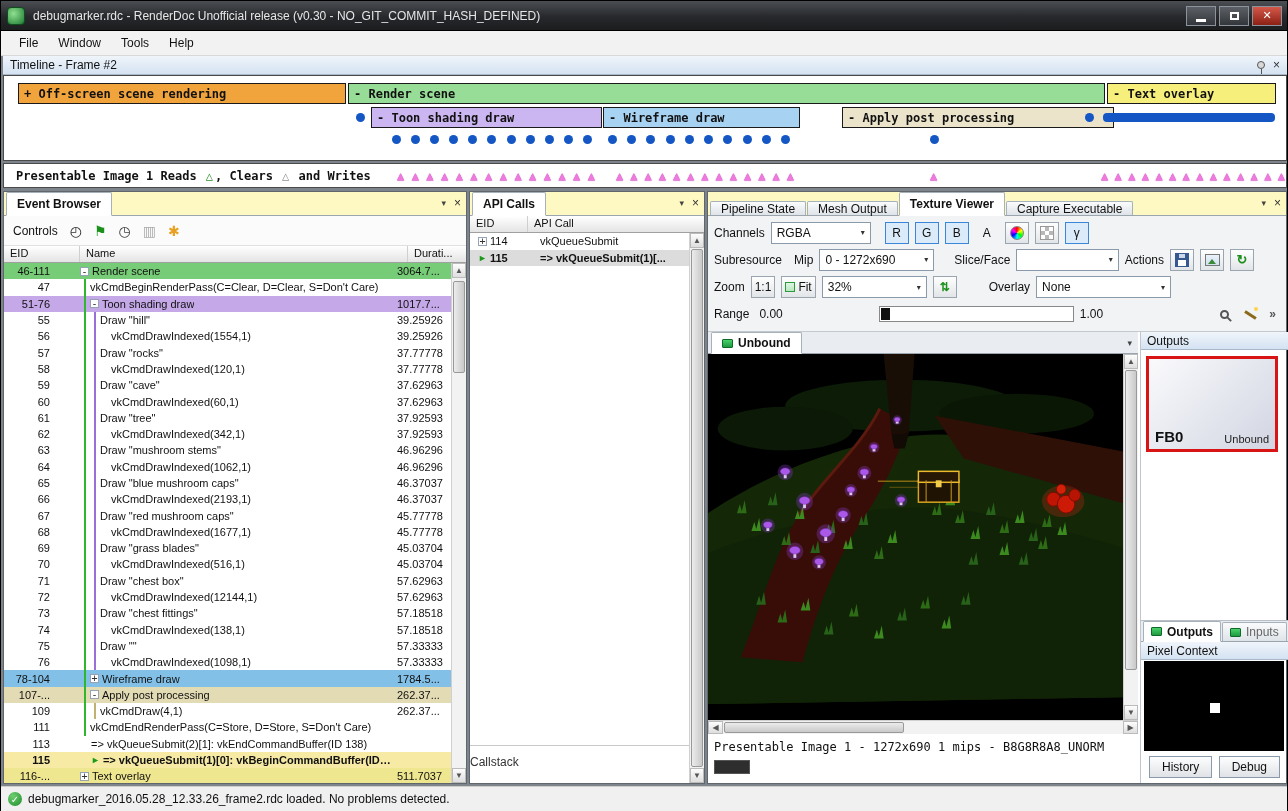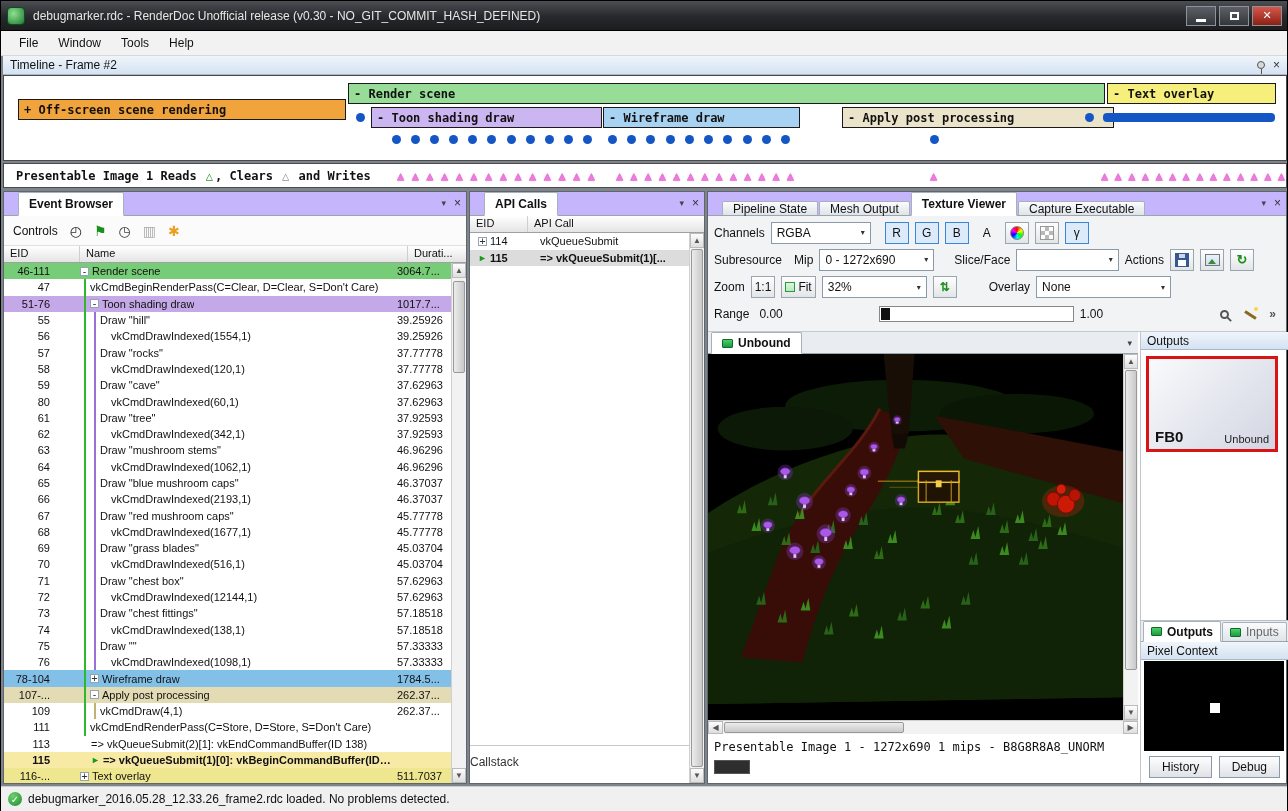--- a/index.html
+++ b/index.html
@@ -19,21 +19,21 @@
 
 .menubar{position:absolute;left:0;top:30px;width:1286px;height:25px;background:#f2f2f2;border-bottom:1px solid #d8d8d8;display:flex;align-items:center;padding-left:8px}
 .menu-item{padding:3px 10px}
 
 .panel{position:absolute;background:#fff;border:1px solid #5f666c}
 .phead{height:19px;background:linear-gradient(#f0f5fb,#d4e2f2);border-bottom:1px solid #a9b8c8;display:flex;align-items:center;padding:0 7px;font-size:12px}
 .phead .hicons{margin-left:auto;display:flex;align-items:center;gap:8px;color:#444}
 .icon-pin{width:8px;height:8px;border:1px solid #555;border-radius:50%;background:#d8d8d8;position:relative}
 .icon-pin::after{content:"";position:absolute;left:3px;top:7px;width:1px;height:5px;background:#555}
 .xglyph{font-size:12px;color:#333;line-height:1}
-.tabbar{height:24px;background:#c4b5fd;border-bottom:1px solid #9aa5ad;display:flex;align-items:flex-end;padding-left:14px;position:relative}
+.tabbar{height:24px;background:#fef9c3;border-bottom:1px solid #9aa5ad;display:flex;align-items:flex-end;padding-left:2px;position:relative}
 .tab{height:14px;padding:0 10px;display:flex;align-items:center;gap:5px;background:linear-gradient(#fafbfc,#dfe4e9);border:1px solid #a7b1ba;border-bottom:none;margin-right:1px;border-radius:2px 2px 0 0;white-space:nowrap}
 .tab.active{background:#fff;font-weight:bold;height:24px;margin-bottom:-1px;border-bottom:1px solid #fff}
 .tab-icons{position:absolute;right:5px;top:5px;display:flex;gap:8px;align-items:center;color:#444}
 
 #timeline{left:2px;top:55px;width:1284px;height:132px;border:none;background:transparent}
 .tl-body{position:absolute;left:0;top:19px;width:1284px;height:86px;background:#fff;border:1px solid #4a4a4a}
 .tl-bar{position:absolute;height:21px;border:1px solid #1a1a1a;font-family:"DejaVu Sans Mono",monospace;font-weight:bold;font-size:12px;display:flex;align-items:center;padding:0 5px;white-space:nowrap;overflow:hidden}
 .tl-bar.row1{top:7px}.tl-bar.row2{top:31px}
 .adot{position:absolute;width:9px;height:9px;border-radius:50%;background:#1356c4}
 .dotgroup{position:absolute;top:59px;height:9px;display:flex;justify-content:space-between;align-items:center}
@@ -161,21 +161,21 @@
 
   <div class="panel" id="timeline">
     <div class="phead">
       <span>Timeline - Frame #2</span>
       <span class="hicons">
         <span class="icon-pin"></span>
         <span class="xglyph">×</span>
       </span>
     </div>
     <div class="tl-body">
-        <div class="tl-bar row1" style="left: 14px; width: 328px; background: rgb(242, 164, 60); margin-top: 16px;">+ Off-screen scene rendering</div>
+        <div class="tl-bar row1" style="left: 14px; width: 328px; background: rgb(242, 164, 60);">+ Off-screen scene rendering</div>
         <div class="tl-bar row1" style="left: 344px; width: 757px; background: rgb(151, 221, 151);">- Render scene</div>
         <div class="tl-bar row1" style="left: 1103px; width: 169px; background: rgb(247, 239, 124);">- Text overlay</div>
         <div class="tl-bar row2" style="left: 367px; width: 231px; background: rgb(204, 182, 242);">- Toon shading draw</div>
         <div class="tl-bar row2" style="left: 599px; width: 197px; background: rgb(168, 210, 242);">- Wireframe draw</div>
         <div class="tl-bar row2" style="left: 798px; width: 272px; background: rgb(235, 228, 202); margin-left: 40px;">- Apply post processing</div>
         <div class="adot" style="left: 352px; top: 37px;"></div>
         <div class="adot" style="left: 1081px; top: 37px;"></div>
         <div class="tl-pill" style="left: 1099px; width: 172px;"></div>
         <div class="dotgroup" style="left: 388px; width: 200px;">
           <span class="dotg"></span>
@@ -302,21 +302,21 @@
         <div class="erow">
           <div class="eid">59</div>
           <div class="name">
             <span class="guide" style="background: rgb(45, 184, 45);"></span>
             <span class="guide" style="background: rgb(154, 111, 216);"></span>
             <span class="ntext">Draw "cave"</span>
           </div>
           <div class="dur">37.62963</div>
         </div>
         <div class="erow">
-          <div class="eid">80</div>
+          <div class="eid">60</div>
           <div class="name">
             <span class="guide" style="background: rgb(45, 184, 45);"></span>
             <span class="guide" style="background: rgb(154, 111, 216);"></span>
             <span class="ind" style="width: 11px;"></span>
             <span class="ntext">vkCmdDrawIndexed(60,1)</span>
           </div>
           <div class="dur">37.62963</div>
         </div>
         <div class="erow">
           <div class="eid">61</div>

